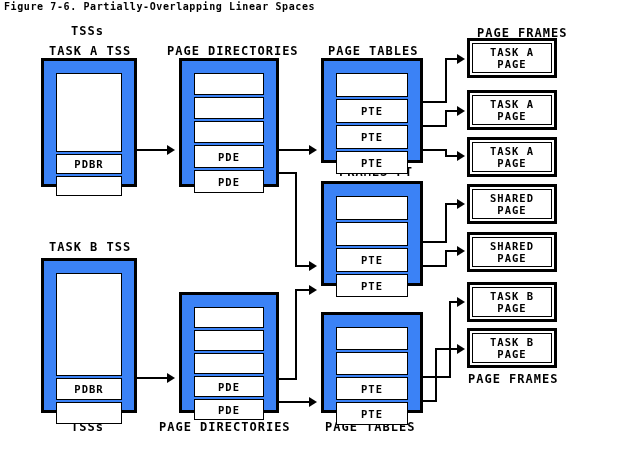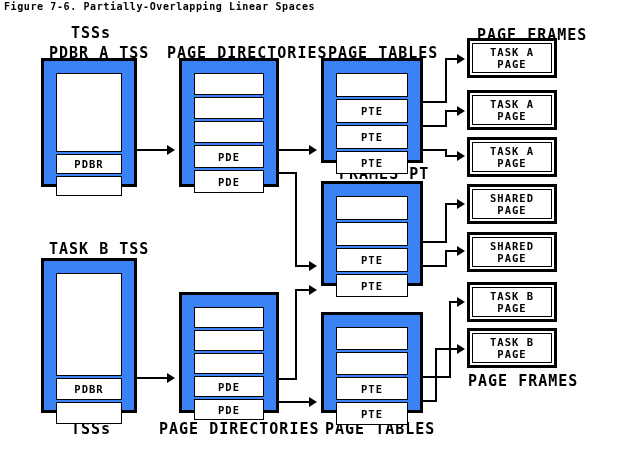--- a/index.html
+++ b/index.html
@@ -1,19 +1,19 @@
 <!DOCTYPE html>
 <html><head>
 <meta charset="utf-8">
 <style>
   html,body{margin:0;padding:0;background:#ffffff;}
   body{width:640px;height:456px;position:relative;overflow:hidden;
        font-family:"DejaVu Sans Mono","Liberation Mono",monospace;
        color:#000000;}
-  .lbl{position:absolute;font-weight:bold;font-size:15px;letter-spacing:1px;
+  .lbl{position:absolute;font-weight:bold;font-size:12px;letter-spacing:1px;
        white-space:nowrap;color:#000;}
   #title{position:absolute;left:4px;top:1px;font-weight:bold;font-size:10px;
          letter-spacing:0.6px;white-space:nowrap;}
   
   .colbox{position:absolute;border:3px solid #000;background:#3b82f6;
           box-sizing:border-box;padding:12px;}
   .cell{border:1.5px solid #000;box-sizing:border-box;width:100%;
         display:flex;align-items:center;justify-content:center;
         font-weight:bold;font-size:10.5px;letter-spacing:1px;
         background:#fff;margin-bottom:2px;}
@@ -32,21 +32,21 @@
   .arrow{position:absolute;width:0;height:0;
          border-top:5px solid transparent;border-bottom:5px solid transparent;
          border-left:8px solid #000;}
 </style>
 </head>
 <body>
 
 <div id="title">Figure 7-6. Partially-Overlapping Linear Spaces</div>
 
 <div class="lbl" style="left:71px;top:24px;">TSSs</div>
-<div class="lbl" style="left:49px;top:44px;">PDBR A TSS</div>
+<div class="lbl" style="left:49px;top:44px;">TASK A TSS</div>
 <div class="lbl" style="left:167px;top:44px;">PAGE DIRECTORIES</div>
 <div class="lbl" style="left:328px;top:44px;">PAGE TABLES</div>
 <div class="lbl" style="left:477px;top:26px;">PAGE FRAMES</div>
 <div class="lbl" style="left:339px;top:165px;">FRAMES PT</div>
 <div class="lbl" style="left:49px;top:240px;">TASK B TSS</div>
 <div class="lbl" style="left:468px;top:372px;">PAGE FRAMES</div>
 <div class="lbl" style="left:71px;top:420px;">TSSs</div>
 <div class="lbl" style="left:159px;top:420px;">PAGE DIRECTORIES</div>
 <div class="lbl" style="left:325px;top:420px;">PAGE TABLES</div>
 

